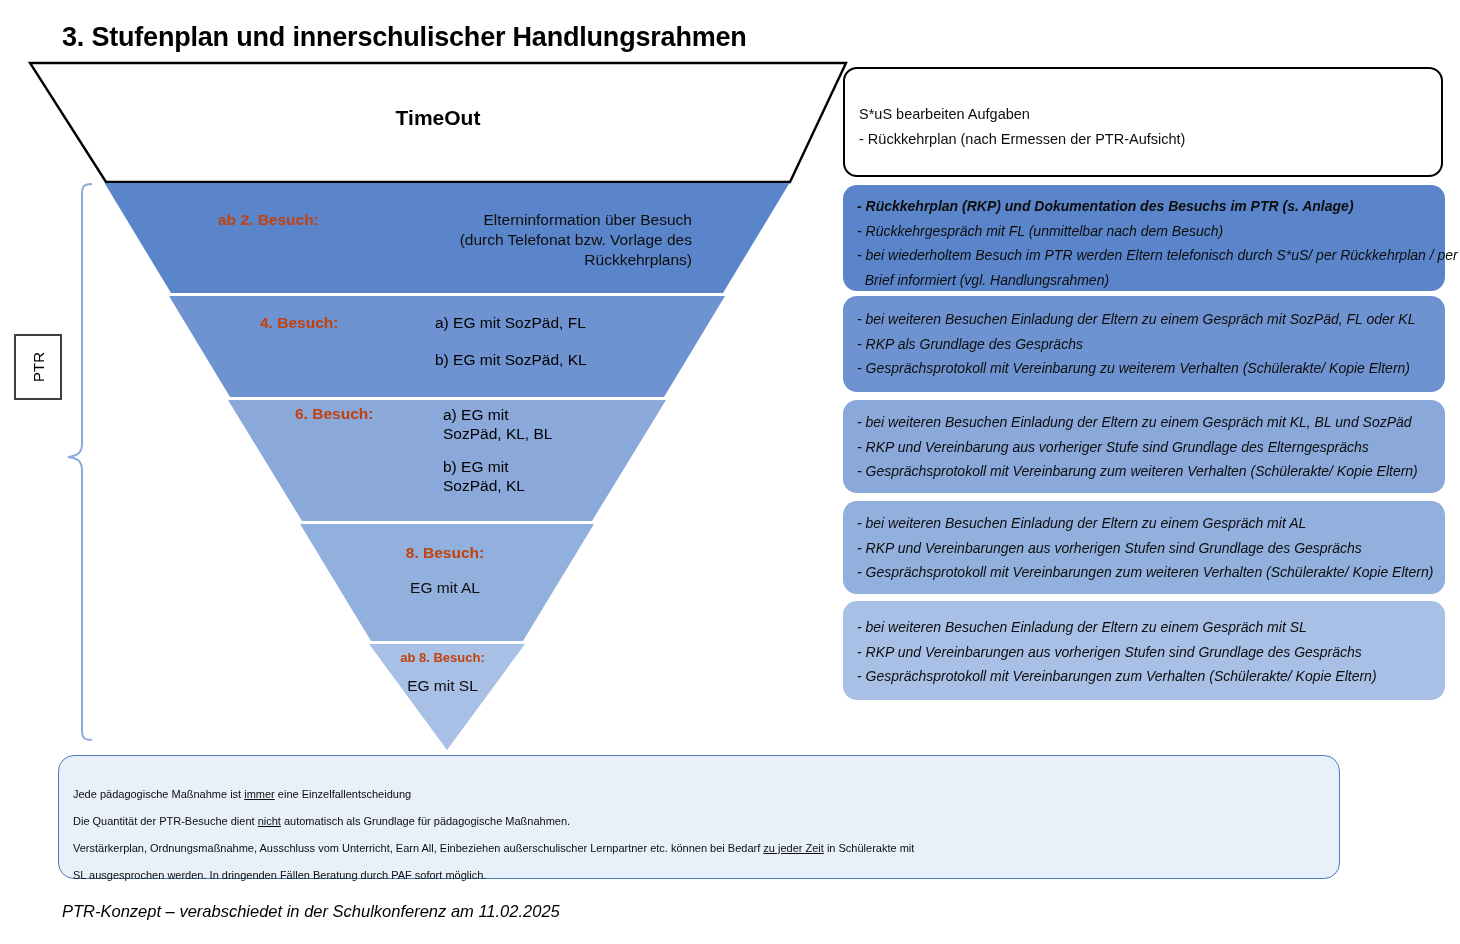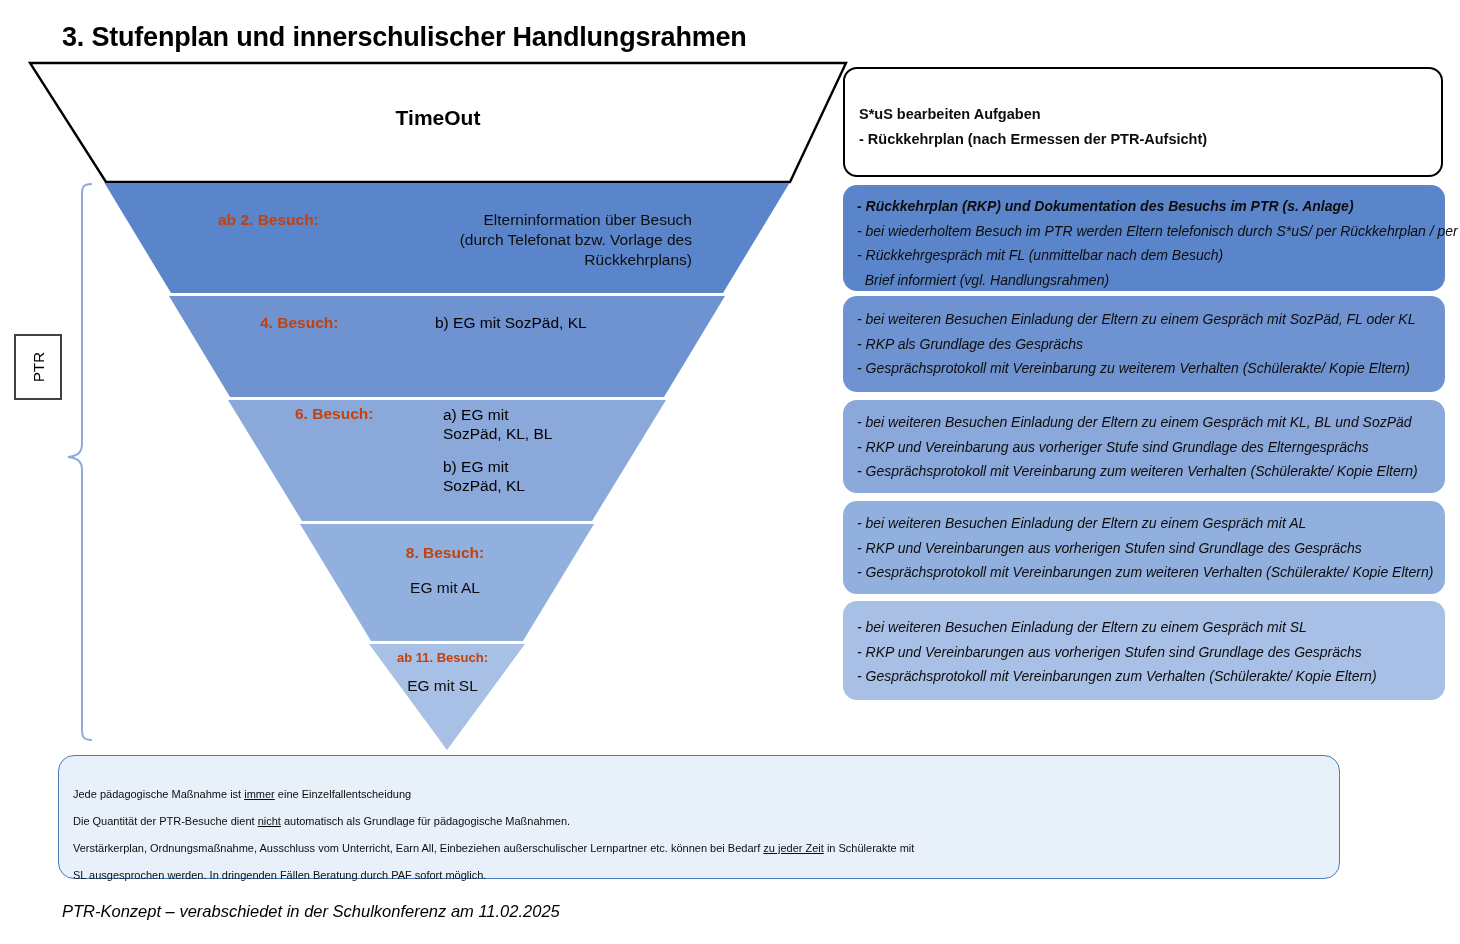--- a/index.html
+++ b/index.html
@@ -67,21 +67,21 @@
   }
 
   
   .topright{
     position:absolute;left:843px;top:67px;width:600px;height:110px;
     border:2.2px solid #000;border-radius:14px;background:#fff;
     box-sizing:border-box;
   }
   .topright .inner{
     position:absolute;left:14px;top:33px;right:10px;
-    font-size:14.5px;font-weight:bold;line-height:25px;color:#0d0d0d;
+    font-size:14.5px;font-weight:normal;line-height:25px;color:#0d0d0d;
   }
 
   
   .rbox{
     position:absolute;left:843px;width:602px;
     border-radius:14px;box-sizing:border-box;
     color:#0d0d0d;
   }
   .rbox .rlines{position:absolute;left:14px;right:12px;}
   .rbox .rlines div{font-size:14px;line-height:24.5px;white-space:nowrap;font-style:italic;}
@@ -134,20 +134,21 @@
       <span class="seg-body">
         <span>Elterninformation über Besuch</span><br>
         <span>(durch Telefonat bzw. Vorlage des</span><br>
         <span>Rückkehrplans)</span>
       </span>
     </div>
 
     <div class="seg-text s2">
       <span class="seg-title">4. Besuch:</span>
       <div class="lines">
+        <div>a) EG mit SozPäd, FL</div>
         <div>b) EG mit SozPäd, KL</div>
       </div>
     </div>
 
     <div class="seg-text s3">
       <span class="seg-title">6. Besuch:</span>
       <div class="lines">
         <div class="blk">
           <span>a) EG mit</span><br>
           <span>SozPäd, KL, BL</span>
@@ -158,21 +159,21 @@
         </div>
       </div>
     </div>
 
     <div class="seg-text s4">
       <span class="seg-title">8. Besuch:</span>
       <span class="seg-body">EG mit AL</span>
     </div>
 
     <div class="seg-text s5">
-      <span class="seg-title">ab 11. Besuch:</span>
+      <span class="seg-title">ab 8. Besuch:</span>
       <span class="seg-body">EG mit SL</span>
     </div>
   </div>
 
   <div class="bracket">
     <svg width="34" height="560" viewBox="0 0 34 560">
       <path d="M30 2 C20 2 20 6 20 14 L20 262 C20 272 14 274 6 275 C14 276 20 278 20 288 L20 546 C20 554 20 558 30 558" fill="none" stroke="#8faadc" stroke-width="2"></path>
     </svg>
   </div>
 
@@ -183,22 +184,22 @@
   <div class="topright">
     <div class="inner">
       <div>S*uS bearbeiten Aufgaben</div>
       <div>- Rückkehrplan (nach Ermessen der PTR-Aufsicht)</div>
     </div>
   </div>
 
   <div class="rbox rbox0" style="top:185px;height:106px;background:#5b85ca;">
     <div class="rlines" style="top:9px;">
       <div>-  Rückkehrplan (RKP) und Dokumentation des Besuchs im PTR (s. Anlage)</div>
+      <div>- Rückkehrgespräch mit FL (unmittelbar nach dem Besuch)</div>
       <div>- bei wiederholtem Besuch im PTR werden Eltern telefonisch durch S*uS/ per Rückkehrplan / per</div>
-      <div>- Rückkehrgespräch mit FL (unmittelbar nach dem Besuch)</div>
       <div style="white-space:pre;">  Brief informiert (vgl. Handlungsrahmen)</div>
     </div>
   </div>
 
   <div class="rbox" style="top:296px;height:96px;background:#6f93d0;">
     <div class="rlines" style="top:11px;">
       <div>- bei weiteren Besuchen Einladung der Eltern zu einem Gespräch mit SozPäd, FL oder KL</div>
       <div>- RKP als Grundlage des Gesprächs</div>
       <div>- Gesprächsprotokoll mit Vereinbarung zu weiterem Verhalten (Schülerakte/ Kopie Eltern)</div>
     </div>

